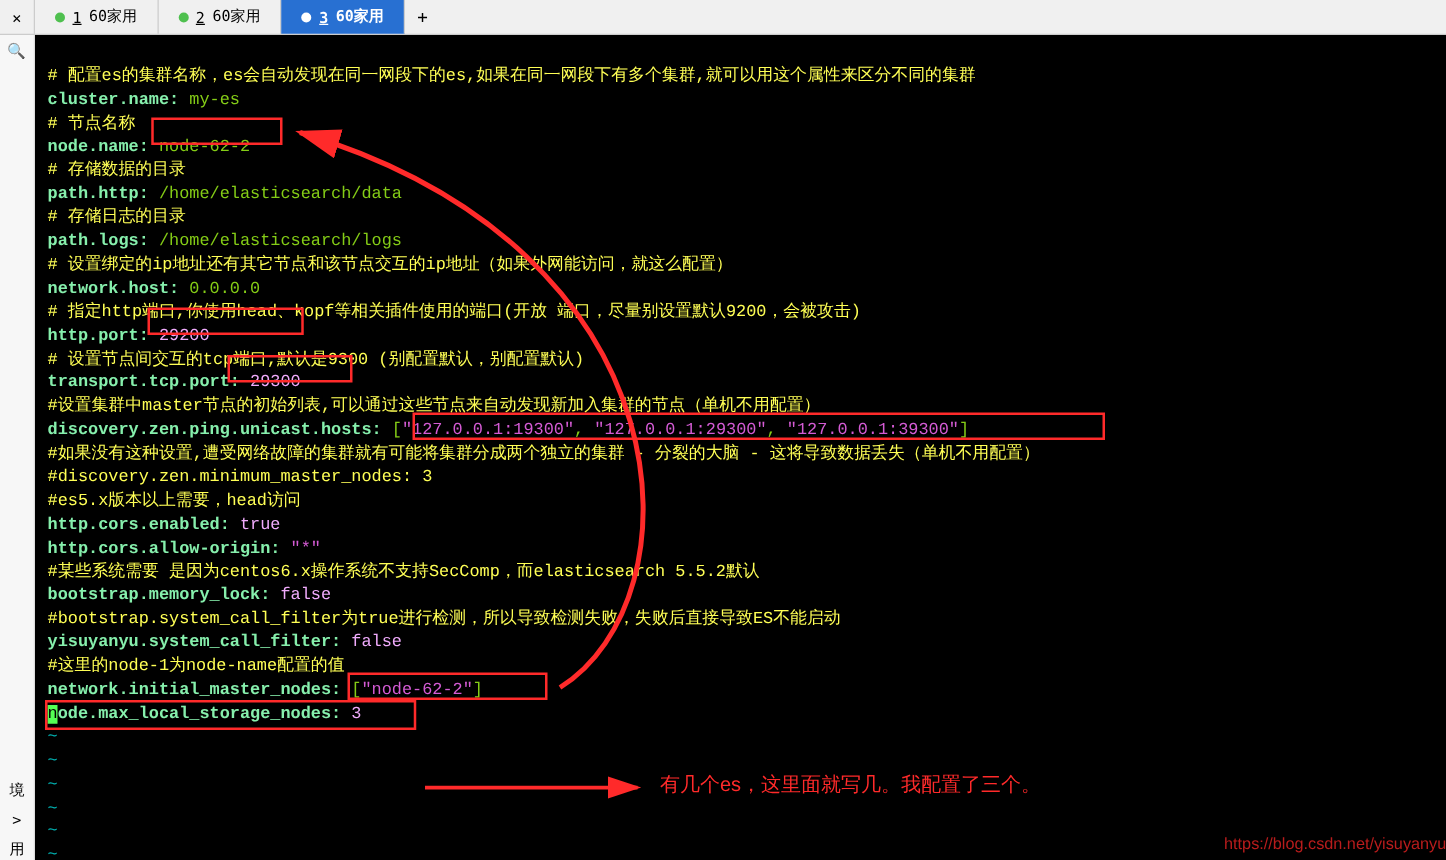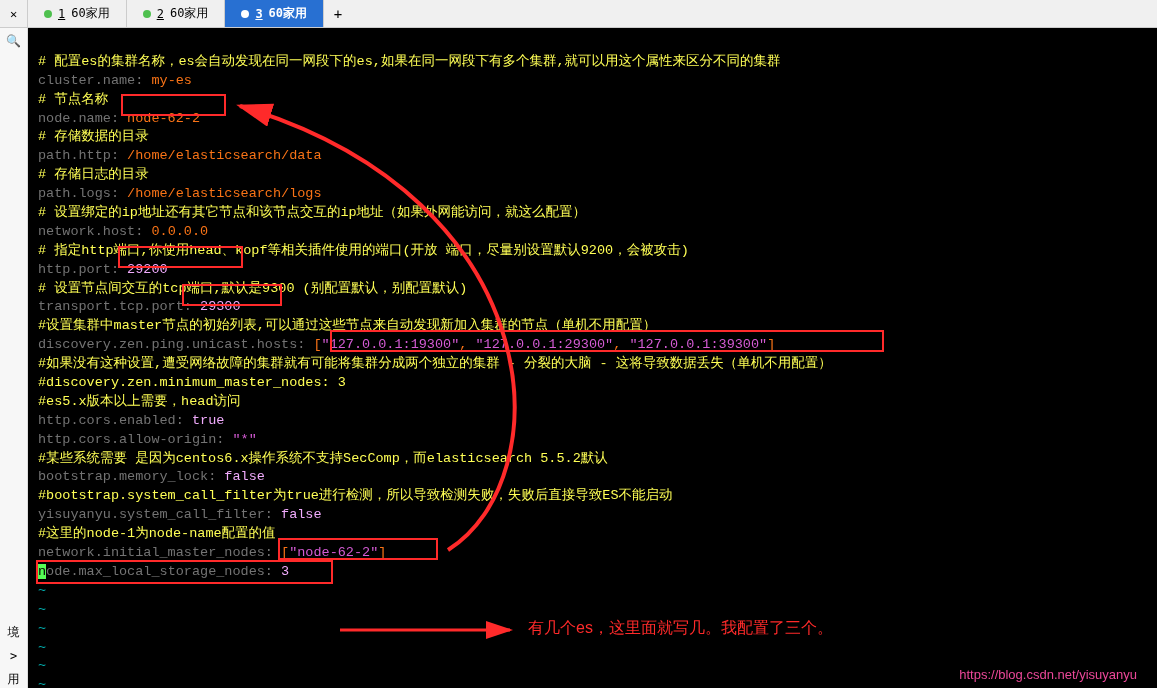--- a/index.html
+++ b/index.html
@@ -69,46 +69,46 @@
   background: #000;
   color: #fff;
   font-family: Consolas, "Courier New", monospace;
   font-size: 13.5px;
   padding: 6px 10px;
   line-height: 1.4;
   white-space: pre;
   overflow: hidden;
 }
 .yellow { color: #ffff55; }
-.green { color: #737373; }
+.green { color: #86efac; font-weight: bold; }
 .red { color: #f0abfc; }
-.white { color: #f97316; }
+.white { color: #84cc16; }
 .magenta { color: #d45bd4; }
 .bg-green { background: #55ff55; color: #000; }
 .tilde { color: #00aeae; }
 .box {
   position: absolute;
   border: 2px solid #ff2a2a;
   pointer-events: none;
 }
 svg.annot {
   position: absolute;
   pointer-events: none;
 }
 .note {
   position: absolute;
   color: #ff2a2a;
   font-size: 16px;
   font-family: "Microsoft YaHei", sans-serif;
 }
 .watermark {
   position: absolute;
-  right: 20px;
+  right: 0;
   bottom: 6px;
-  color: #ec4899;
+  color: #b91c1c;
   font-size: 13px;
   font-family: Arial, sans-serif;
 }
 </style>
 </head>
 <body>
 
 <div class="tab-bar">
   <div class="close-btn">✕</div>
   <div class="tab">

